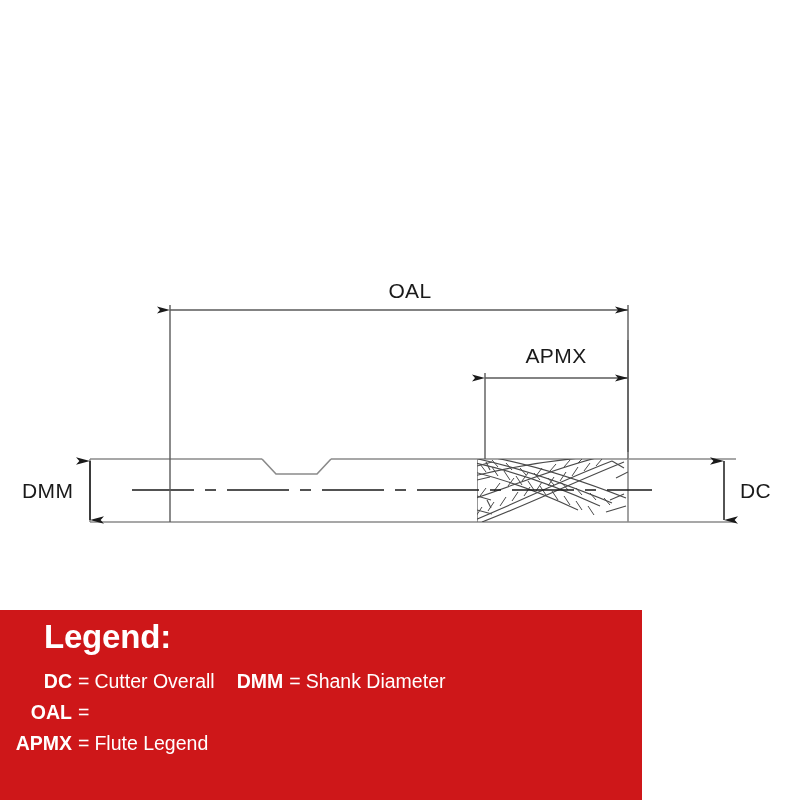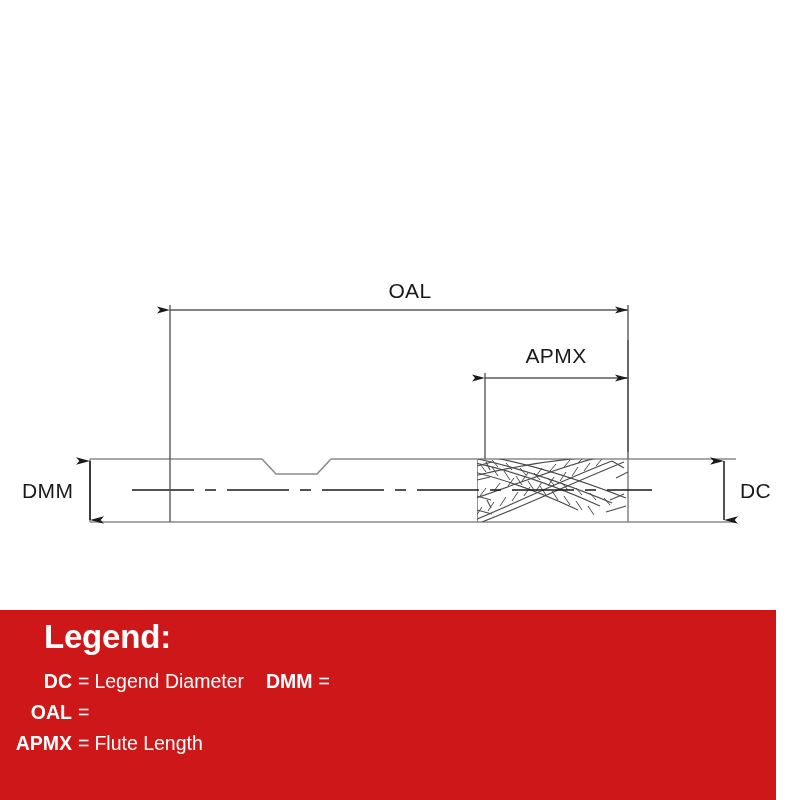--- a/index.html
+++ b/index.html
@@ -35,21 +35,21 @@
     font-size: 21px;
     fill: #1a1a1a;
     letter-spacing: 0.4px;
   }
 
   
   #legend-band {
     position: absolute;
     left: 0;
     top: 610px;
-    width: 776px;
+    width: 642px;
     height: 190px;
     background: #ce1719;
     color: #ffffff;
     box-sizing: border-box;
   }
 
   #legend-heading {
     position: absolute;
     left: 44px;
     top: 10px;
@@ -270,37 +270,38 @@
 </div>
 
 <div id="legend-band">
   <div id="legend-heading">Legend:</div>
   <div id="legend-rows">
 
     <div class="legend-row">
       <div class="legend-entry">
         <span class="legend-abbr">DC</span>
         <span class="legend-eq">=</span>
-        <span class="legend-desc">Legend Diameter</span>
+        <span class="legend-desc">Cutter Overall</span>
       </div>
       <div class="legend-entry secondary">
         <span class="legend-abbr">DMM</span>
         <span class="legend-eq">=</span>
+        <span class="legend-desc">Shank Diameter</span>
       </div>
     </div>
 
     <div class="legend-row">
       <div class="legend-entry">
         <span class="legend-abbr">OAL</span>
         <span class="legend-eq">=</span>
       </div>
     </div>
 
     <div class="legend-row">
       <div class="legend-entry">
         <span class="legend-abbr">APMX</span>
         <span class="legend-eq">=</span>
-        <span class="legend-desc">Flute Length</span>
+        <span class="legend-desc">Flute Legend</span>
       </div>
     </div>
 
   </div>
 </div>
 
 </body></html>

